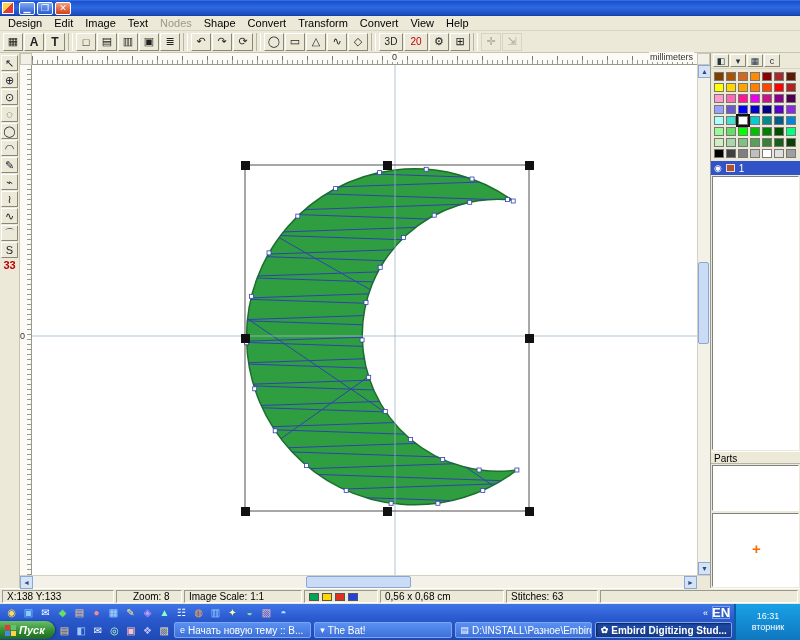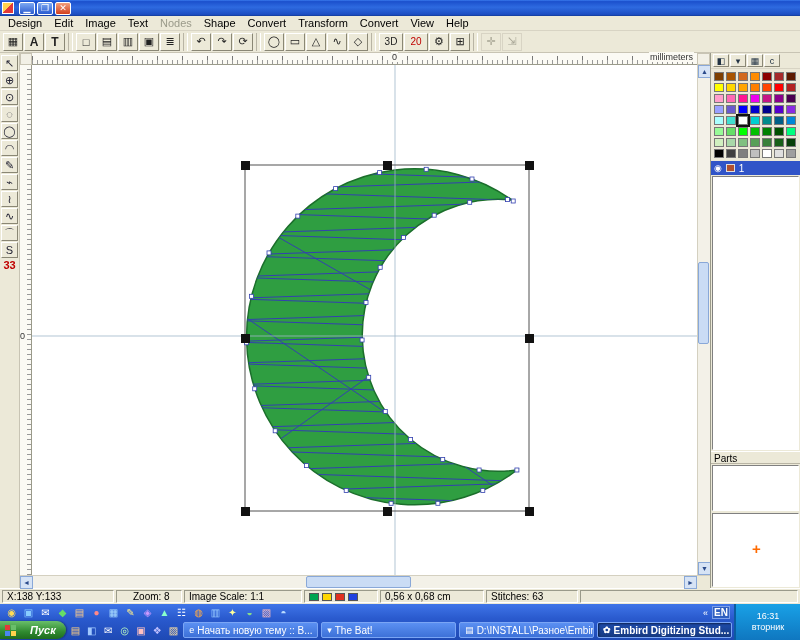--- a/index.html
+++ b/index.html
@@ -85,34 +85,34 @@
   .parts-label{height:13px;font-size:10px;padding:1px 3px;border-top:1px solid #fff;border-bottom:1px solid #b8b4a4;}
   .rp-parts{height:46px;background:#fff;border:1px solid;border-color:#808080 #fff #fff #808080;margin:1px;}
   .rp-preview{height:74px;background:#fff;border:1px solid;border-color:#808080 #fff #fff #808080;margin:1px;position:relative;}
   .preview-cross{position:absolute;left:46%;top:36%;color:#ff6a00;font-size:15px;font-weight:bold;}
 
   
   .statusbar{height:16px;display:flex;align-items:center;background:#ece9d8;border-top:1px solid #fff;gap:2px;padding:1px 2px;font-size:10px;}
   .sb-cell{height:13px;display:flex;align-items:center;padding:0 4px;white-space:nowrap;overflow:hidden;
     border:1px solid;border-color:#9a9a8a #fff #fff #9a9a8a;}
   .sb-coords{width:112px;} .sb-zoom{width:66px;padding-left:16px;} .sb-scale{width:118px;}
-  .sb-swatches{width:74px;gap:3px;} .sb-size{width:104px;} .sb-stitches{width:92px;} .sb-fill{flex:1;}
+  .sb-swatches{width:74px;gap:3px;} .sb-size{width:124px;} .sb-stitches{width:92px;} .sb-fill{flex:1;}
   .mini-swatch{width:10px;height:8px;border:1px solid #555;display:inline-block;}
 
   
   .taskbar{height:36px;background:linear-gradient(180deg,#3f75e8 0%,#2a5ace 40%,#1e49b4 100%);display:flex;}
   .tb-left{flex:1;display:flex;flex-direction:column;}
   .ql-row{height:17px;display:flex;align-items:center;gap:2px;padding:0 4px;}
   .ql-icon{width:15px;height:14px;display:flex;align-items:center;justify-content:center;font-size:10px;}
   .ql-spacer{flex:1;}
   .chev{color:#fff;font-size:9px;padding:0 2px;}
-  .lang-box{width:18px;height:13px;background:#2f5fc0;border:1px solid #7ea0e8;color:#fff;font-size:10px;font-weight:bold;
+  .lang-box{width:18px;height:13px;background:#2f5fc0;border:1px solid #7ea0e8;color:#fff;font-size:13px;font-weight:bold;
     display:flex;align-items:center;justify-content:center;}
   .task-row{height:19px;display:flex;align-items:center;gap:3px;padding:0 2px 1px 0;}
-  .start-btn{height:18px;display:flex;align-items:center;gap:14px;padding:0 10px 0 5px;color:#fff;font-weight:bold;font-style:italic;
+  .start-btn{height:18px;display:flex;align-items:center;gap:3px;padding:0 10px 0 5px;color:#fff;font-weight:bold;font-style:italic;
     background:linear-gradient(180deg,#6abf6a,#2f8a2f 60%,#1e6b1e);border-radius:0 9px 9px 0;box-shadow:1px 0 2px #0006;}
   .task-btn{height:16px;flex:0 1 150px;display:flex;align-items:center;gap:3px;padding:0 5px;
     background:linear-gradient(180deg,#5b90f2,#3d71d8);border:1px solid #7aa5f5;border-radius:2px;color:#fff;font-size:10px;
     white-space:nowrap;overflow:hidden;}
   .task-btn.active{background:linear-gradient(180deg,#1e4cae,#16397f);box-shadow:inset 1px 1px 2px #0008;font-weight:bold;}
   .task-icon{font-size:9px;}
   .tray{width:66px;background:linear-gradient(180deg,#19a1e6,#0f77c0);border-left:2px solid #0b5ca0;
     color:#fff;display:flex;flex-direction:column;align-items:center;justify-content:center;font-size:9px;line-height:11px;}
 </style>
 </head>

